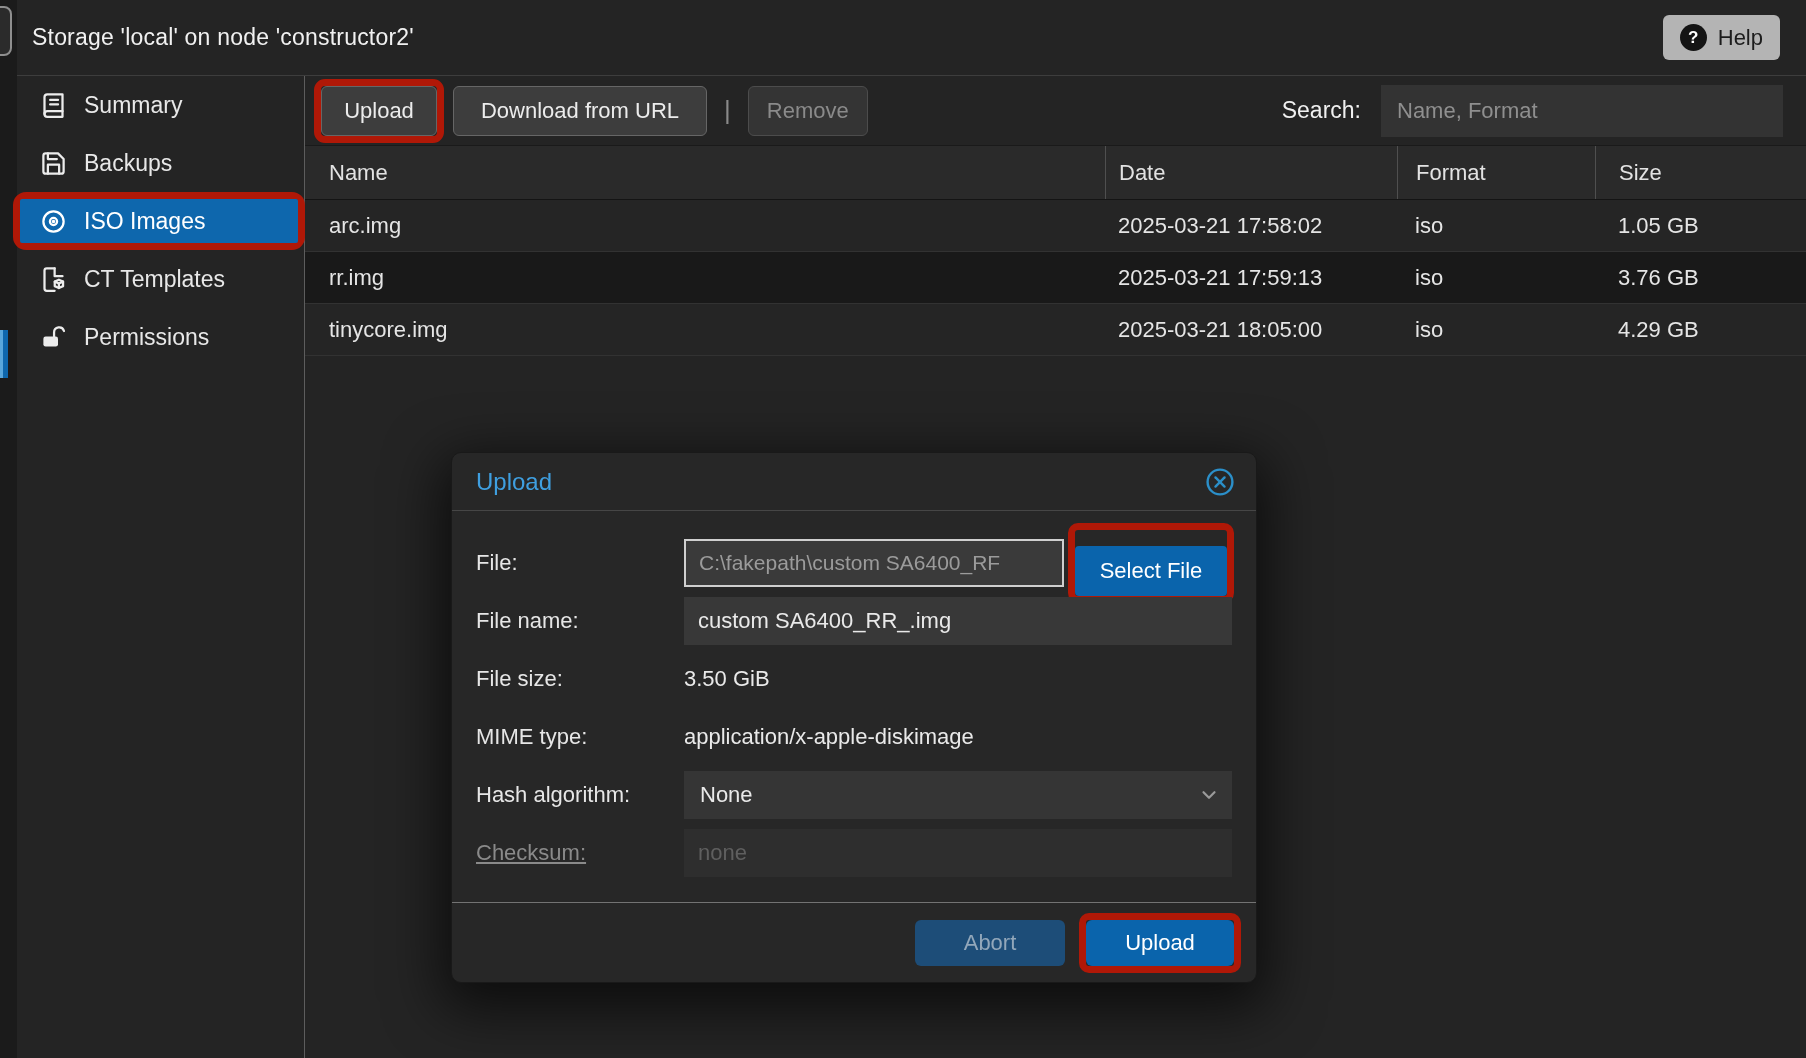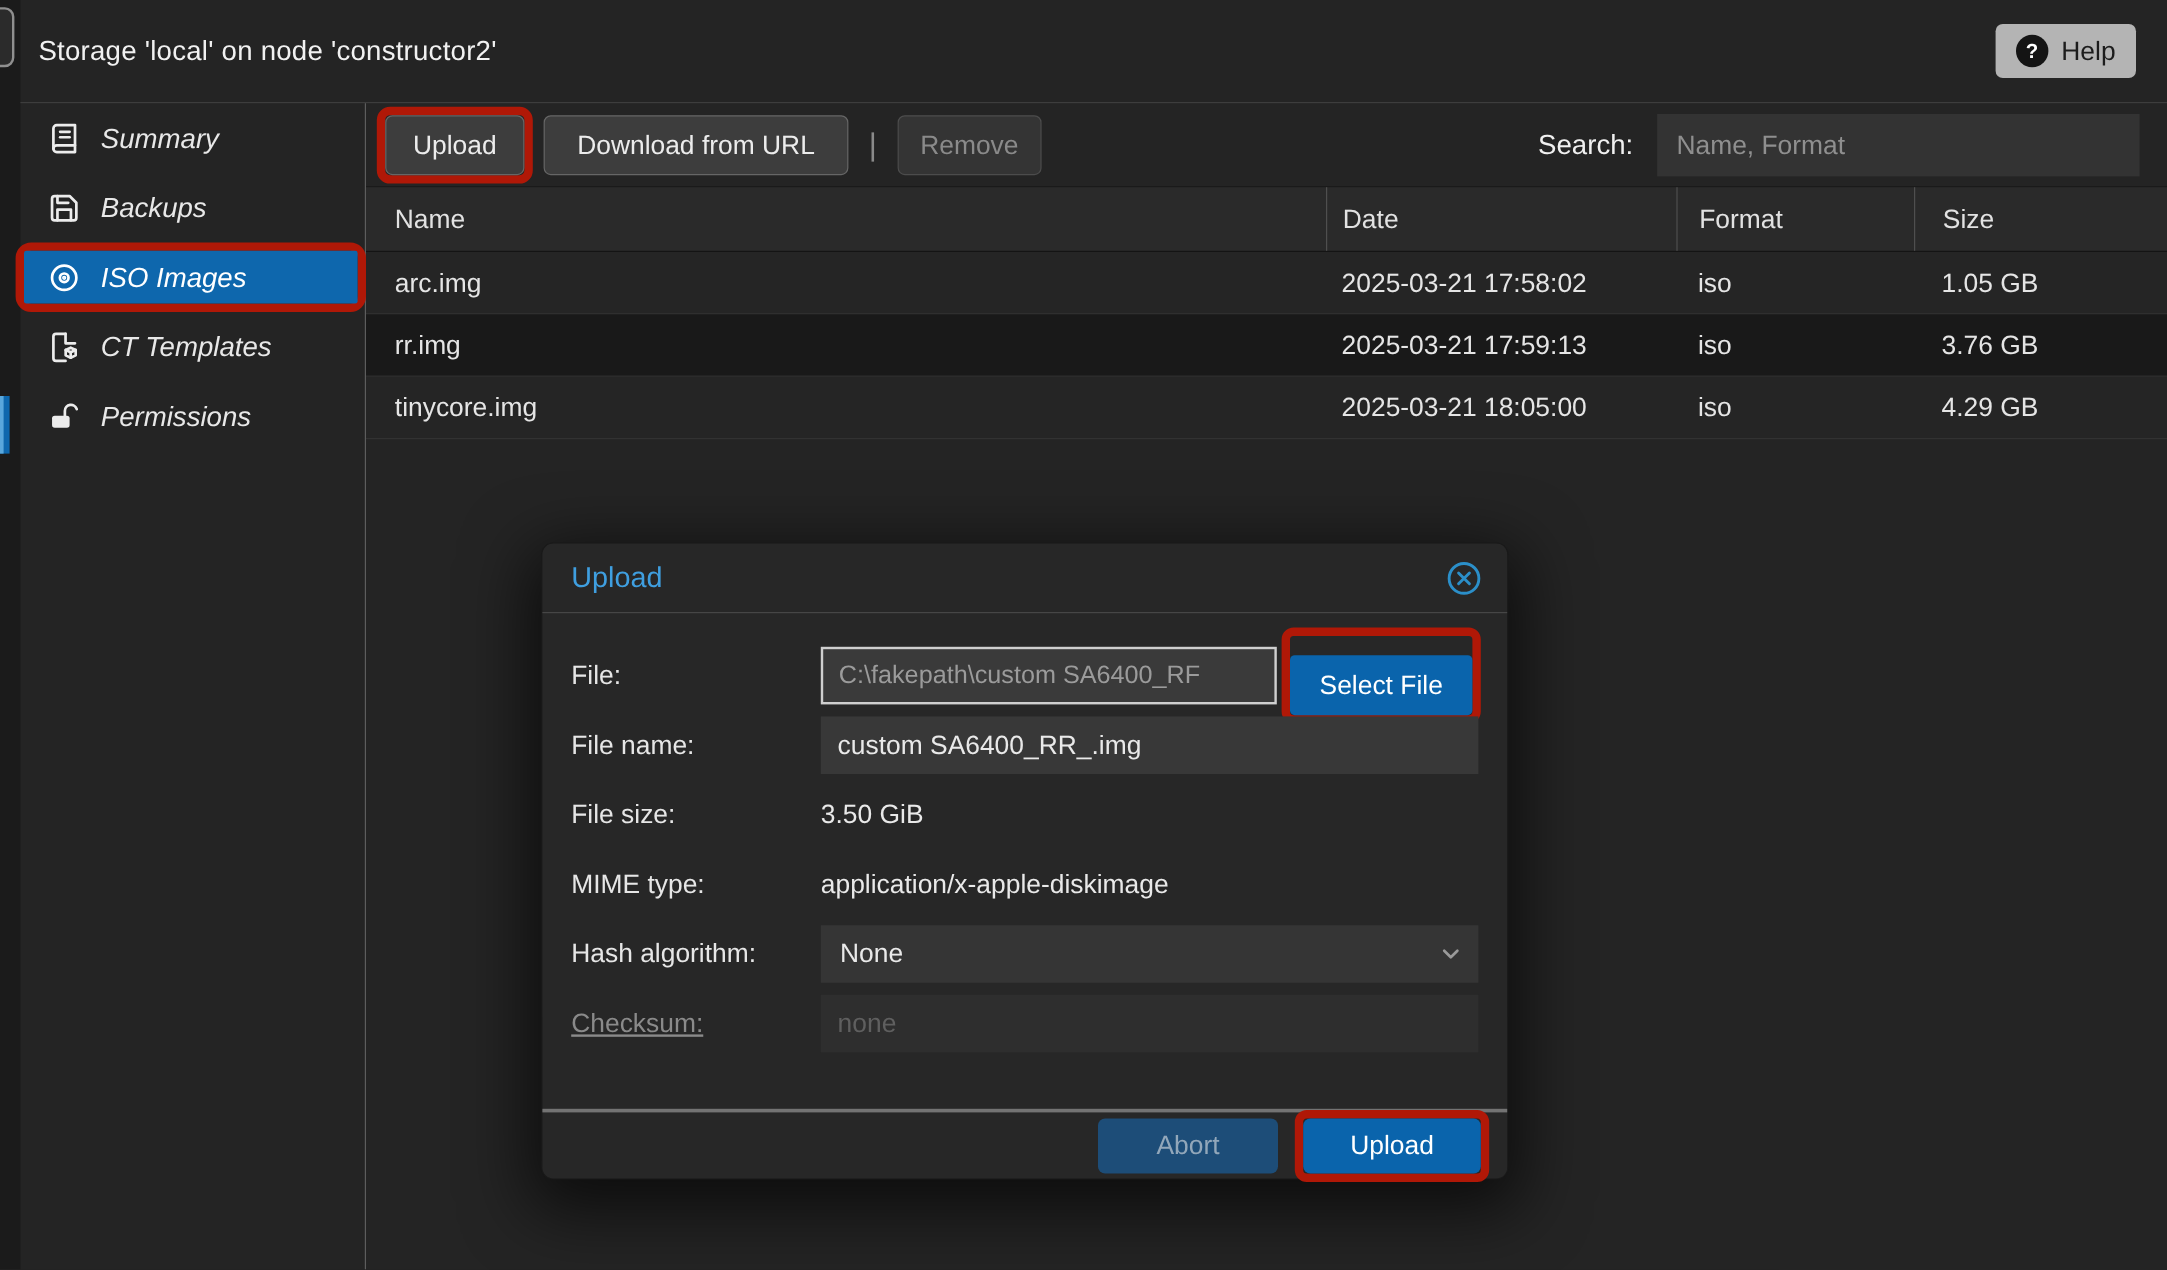--- a/index.html
+++ b/index.html
@@ -12,29 +12,29 @@
     overflow:hidden;
   }
   
   .left-strip { position:absolute; left:0; top:0; width:17px; height:100%; background:#1b1b1b; overflow:hidden; }
   .partial-panel { position:absolute; left:-12px; top:6px; width:24px; height:50px; border:2px solid #8f8f8f; border-radius:8px; background:#2b2b2b; }
   .partial-selection { position:absolute; left:0; top:330px; width:8px; height:48px; background:#0e67ad; border-left:3px solid #59a7dc; }
 
   .app { position:absolute; left:17px; top:0; right:0; bottom:0; display:flex; flex-direction:column; }
 
   
-  .topbar { height:86px; flex:none; display:flex; align-items:center; padding:0 26px 0 15px; border-bottom:1px solid #3d3d3d;justify-content:space-between; }
+  .topbar { height:76px; flex:none; display:flex; align-items:center; padding:0 26px 0 15px; border-bottom:1px solid #3d3d3d;justify-content:space-between; }
   .title { font-size:23px; color:#f1f1f1; letter-spacing:.2px; }
   .help-btn { margin-left:auto; height:45px; background:#b4b4b4; border:none; border-radius:6px; display:flex; align-items:center; gap:11px; padding:0 17px; color:#1c1c1c; font-size:22px; cursor:pointer; }
   .help-glyph { width:27px; height:27px; background:#141414; color:#fff; border-radius:50%; display:flex; align-items:center; justify-content:center; font-size:17px; font-weight:bold; }
 
   .body { flex:1; display:flex; min-height:0; }
 
   
-  .sidebar { width:288px; flex:none; border-right:1px solid #5d5d5d; padding-top:7px;font-style:italic; }
+  .sidebar { width:288px; flex:none; border-right:1px solid #5d5d5d; padding-top:7px; }
   .side-item { height:44px; display:flex; align-items:center; gap:17px; padding-left:23px; margin-bottom:14px; font-size:23px; color:#e8e8e8; cursor:pointer; }
   .side-icon { width:27px; height:27px; flex:none; display:flex; align-items:center; justify-content:center; }
   .side-icon svg { width:27px; height:27px; stroke:#ececec; fill:none; stroke-width:2; stroke-linecap:round; stroke-linejoin:round; }
   .red-wrap-side { border:7px solid #b01807; border-radius:13px; margin:-7px -1px 7px -4px; }
   .red-wrap-side .side-item { margin-bottom:0; background:#0e67ad; border-radius:2px; color:#fff; padding-left:20px; }
   .red-wrap-side .side-item svg { stroke:#fff; }
 
   
   .panel { flex:1; display:flex; flex-direction:column; min-width:0; }
   .toolbar { height:69px; flex:none; display:flex; align-items:center; padding-left:9px; }
@@ -73,21 +73,21 @@
   .file-input { width:380px; flex:none; height:100%; border:2px solid #cfcfcf; background:#3a3a3a; color:#9b9b9b; font-size:21px; padding:0 13px; outline:none; font-family:Liberation Sans, sans-serif; }
   .red-wrap-sf { border:7px solid #b01807; border-radius:10px; margin-left:4px; display:inline-flex; }
   .btn-blue { background:#0a64ac; color:#fff; border:none; border-radius:4px; font-size:22px; cursor:pointer; }
   .btn-selectfile { width:152px; height:50px;margin-top:16px; }
   .text-input { width:100%; height:100%; background:#383838; border:none; outline:none; color:#e9e9e9; font-size:22px; padding:0 14px; font-family:"Liberation Sans", sans-serif; }
   .static-value { font-size:22px; color:#e9e9e9; }
   .select-box { width:100%; height:100%; background:#353535; display:flex; align-items:center; padding:0 16px; font-size:22px; color:#e9e9e9; position:relative; cursor:pointer; }
   .select-chevron { position:absolute; right:12px; top:50%; transform:translateY(-50%); display:flex; }
   .checksum-input { background:#2e2e2e; color:#7a7a7a; }
   .checksum-input::placeholder { color:#5f5f5f; }
-  .modal-footer { height:58px; flex:none; border-top:3px solid #737373; display:flex; align-items:center; justify-content:flex-end; gap:14px; padding-right:15px; }
+  .modal-footer { height:80px; flex:none; border-top:1px solid #737373; display:flex; align-items:center; justify-content:flex-end; gap:14px; padding-right:15px; }
   .btn-abort { width:150px; height:46px; background:#1d4d78; color:#92a7ba; border:none; border-radius:6px; font-size:22px; cursor:default; }
   .red-wrap-up { border:7px solid #b01807; border-radius:10px; display:inline-flex; }
   .btn-upload-modal { width:148px; height:46px; border-radius:6px; }
 </style>
 </head>
 <body>
 
 <div class="left-strip">
   <div class="partial-panel"></div>
   <div class="partial-selection"></div>

